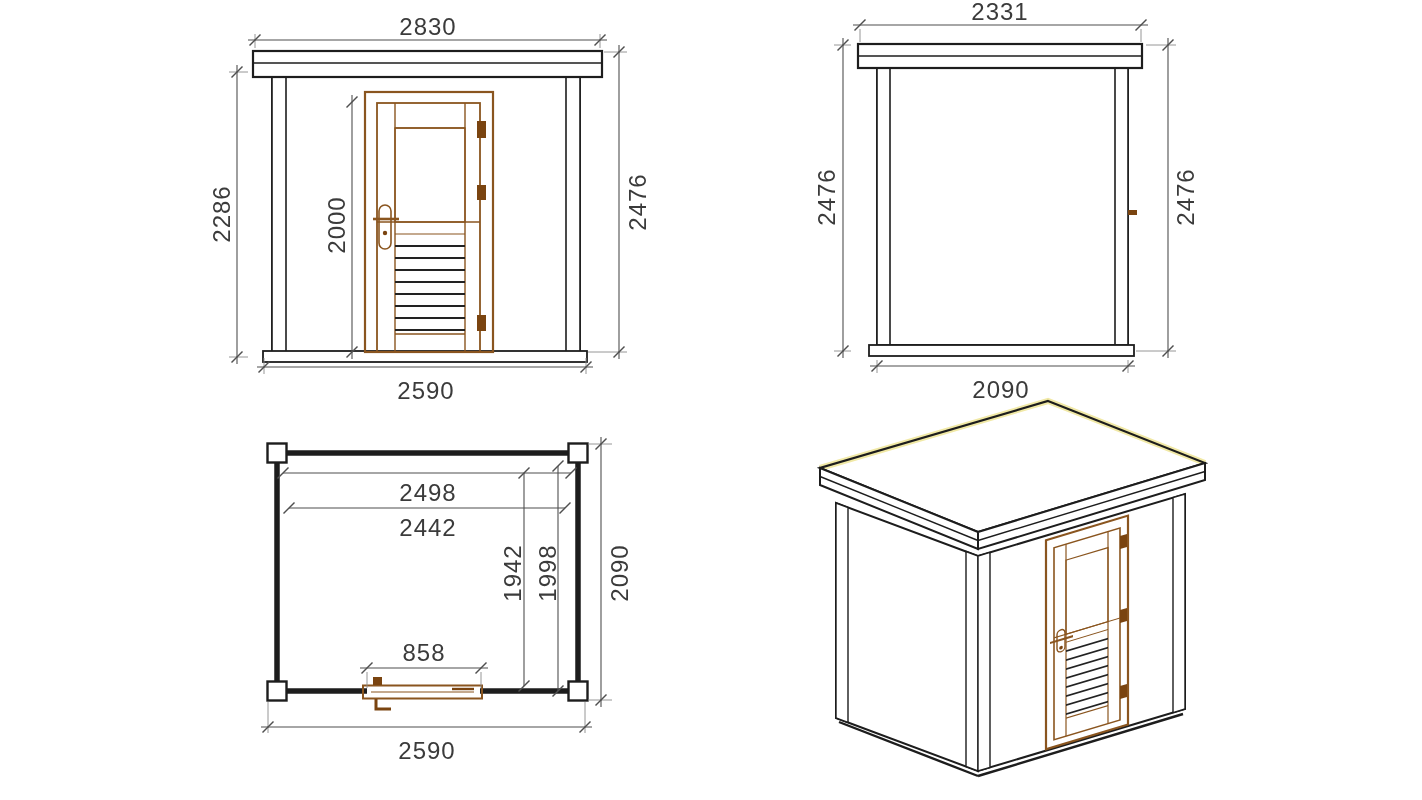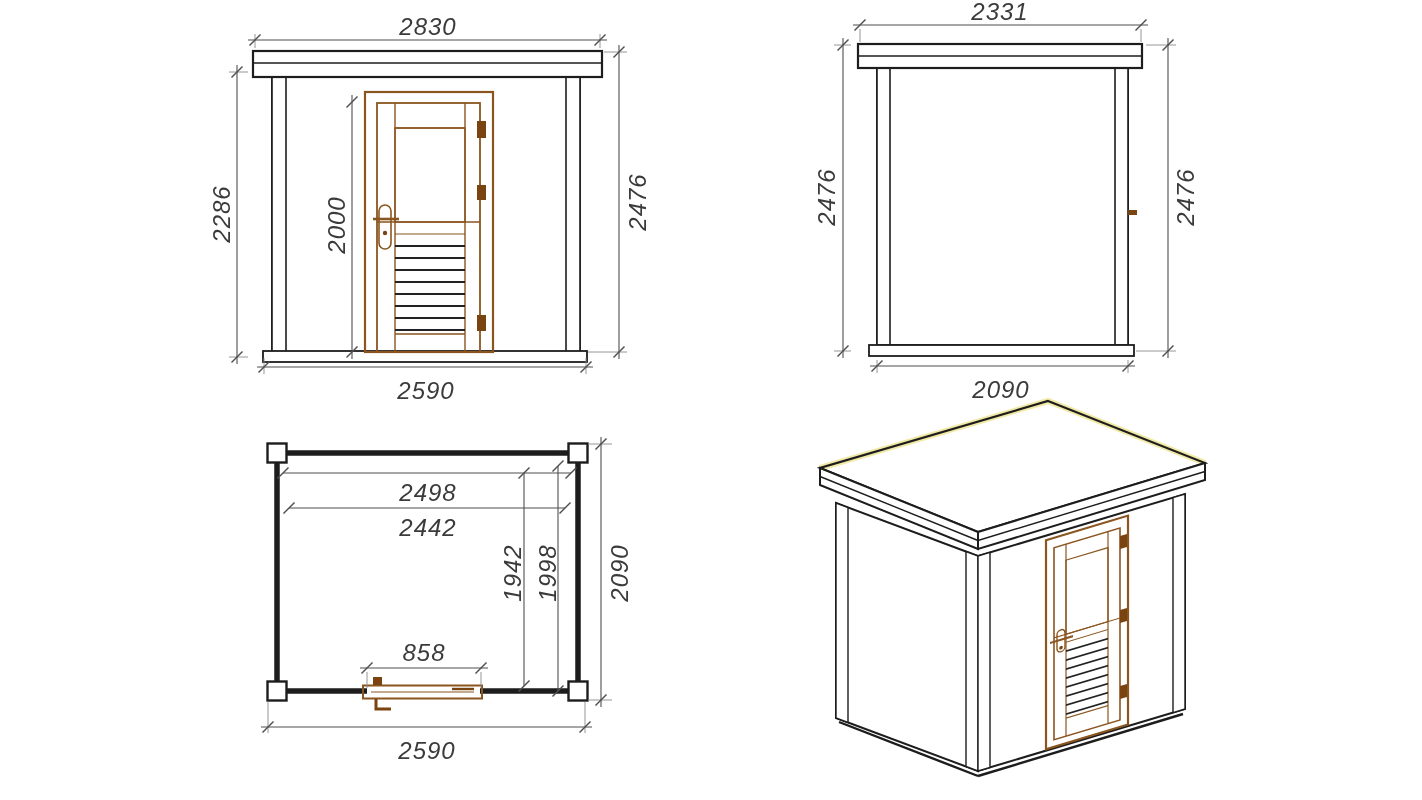--- a/index.html
+++ b/index.html
@@ -1,21 +1,21 @@
 <!DOCTYPE html>
 <html style="--ink: #1d1d1d; --dim: #4f4f4f; --text: #3b3b3b; --wood: #8a551f; --wood_dark: #7a4410; --roof_glow: #f1e9a6; --bg: #ffffff;"><head>
 <meta charset="utf-8">
 <style>
   :root{
     --ink:#1d1d1d; --dim:#4f4f4f; --text:#3b3b3b;
     --wood:#8a551f; --wood_dark:#7a4410; --roof_glow:#f1e9a6; --bg:#ffffff;
   }
   html,body{margin:0;padding:0;background:#fff;}
   .canvas{position:relative;width:1315px;height:800px;background:var(--bg);overflow:hidden;
-          font-family:"Liberation Sans", sans-serif;font-style:italic;}
+          font-family:"Liberation Sans", sans-serif;}
   svg{position:absolute;inset:0;}
   text{font-family:"Liberation Sans", sans-serif;font-size:24px;fill:var(--text);letter-spacing:1px;}
   .dimline{stroke:var(--dim);stroke-width:1.1;fill:none;}
   .extline{stroke:#8a8a8a;stroke-width:0.9;fill:none;}
   .ink{stroke:var(--ink);fill:none;}
   .white{fill:#fff;}
   .woodline{stroke:var(--wood);fill:none;}
   .woodfill{fill:var(--wood_dark);stroke:none;}
   .slat{stroke:#222;stroke-width:2.2;}
 </style>

